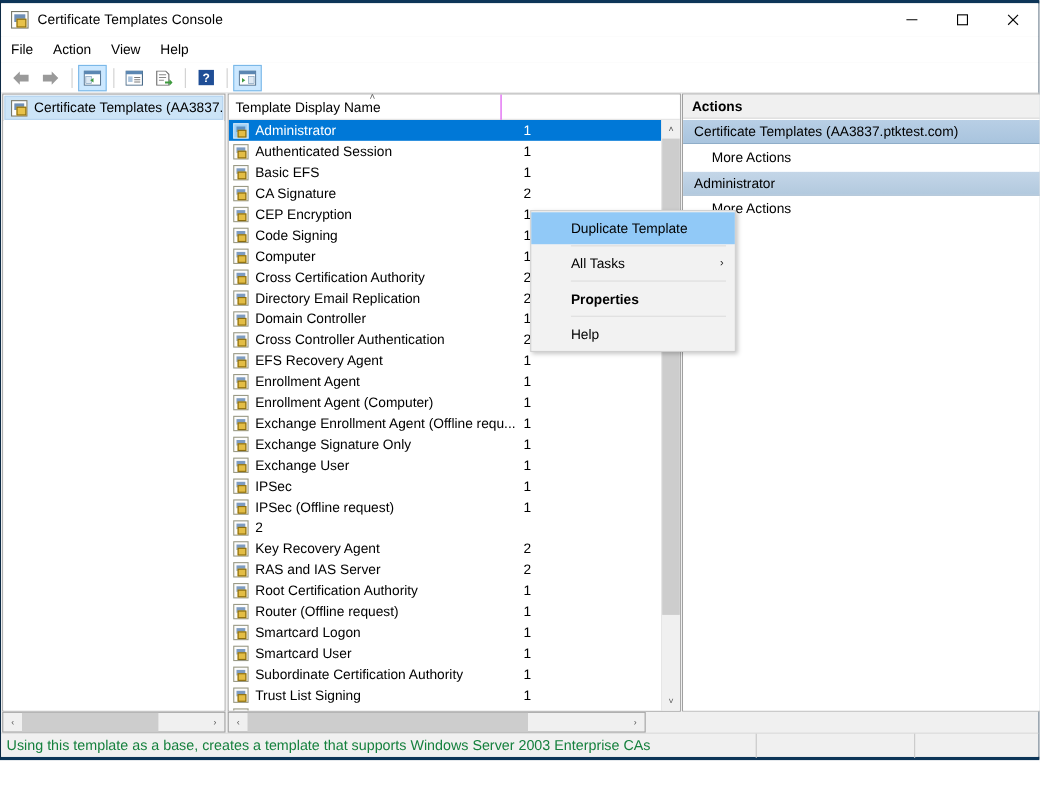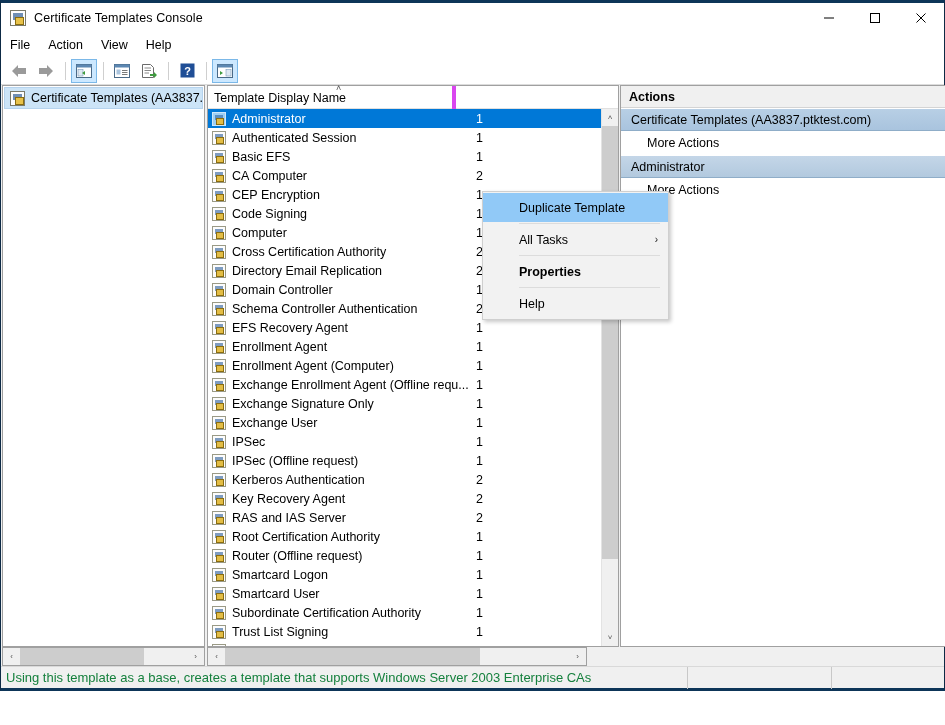--- a/index.html
+++ b/index.html
@@ -122,21 +122,21 @@
   .list-header {
     display: flex; height: 23px; flex: 0 0 23px;
     background: #fff;
     border-bottom: 1px solid #e0e0e0;
     position: relative;
   }
   .col {
     font-size: 12.5px; color: #000;
     display: flex; align-items: center;
     padding-left: 6px;
-    border-right: 4px solid #d946ef;
+    border-right: 1px solid #d946ef;
     position: relative;
     height: 23px;
   }
   .col-name { width: 248px; flex: 0 0 248px; }
   .col-schema { width: 125px; flex: 0 0 125px; }
   .col-rest { flex: 1 1 auto; border-right: none; }
   .sort-caret {
     position: absolute; left: 128px; top: -2px;
     font-size: 9px; color: #555; line-height: 1;
   }
@@ -430,21 +430,21 @@
               <span class="ico">
                 <span class="mini-cert"></span>
               </span>
               <span class="rname">Basic EFS</span>
               <span class="rschema">1</span>
             </div>
             <div class="row">
               <span class="ico">
                 <span class="mini-cert"></span>
               </span>
-              <span class="rname">CA Computer</span>
+              <span class="rname">CA Signature</span>
               <span class="rschema">2</span>
             </div>
             <div class="row">
               <span class="ico">
                 <span class="mini-cert"></span>
               </span>
               <span class="rname">CEP Encryption</span>
               <span class="rschema">1</span>
             </div>
             <div class="row">
@@ -479,21 +479,21 @@
               <span class="ico">
                 <span class="mini-cert"></span>
               </span>
               <span class="rname">Domain Controller</span>
               <span class="rschema">1</span>
             </div>
             <div class="row">
               <span class="ico">
                 <span class="mini-cert"></span>
               </span>
-              <span class="rname">Schema Controller Authentication</span>
+              <span class="rname">Cross Controller Authentication</span>
               <span class="rschema">2</span>
             </div>
             <div class="row">
               <span class="ico">
                 <span class="mini-cert"></span>
               </span>
               <span class="rname">EFS Recovery Agent</span>
               <span class="rschema">1</span>
             </div>
             <div class="row">
@@ -542,21 +542,20 @@
               <span class="ico">
                 <span class="mini-cert"></span>
               </span>
               <span class="rname">IPSec (Offline request)</span>
               <span class="rschema">1</span>
             </div>
             <div class="row">
               <span class="ico">
                 <span class="mini-cert"></span>
               </span>
-              <span class="rname">Kerberos Authentication</span>
               <span class="rschema">2</span>
             </div>
             <div class="row">
               <span class="ico">
                 <span class="mini-cert"></span>
               </span>
               <span class="rname">Key Recovery Agent</span>
               <span class="rschema">2</span>
             </div>
             <div class="row">

